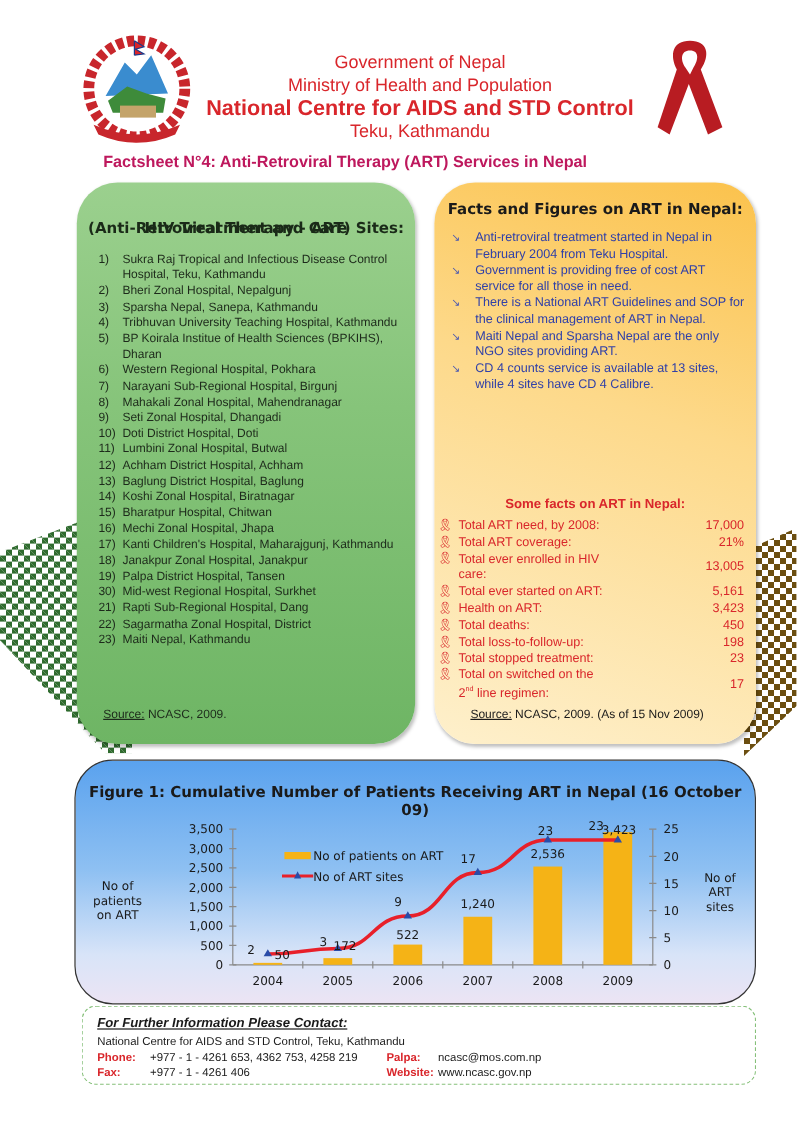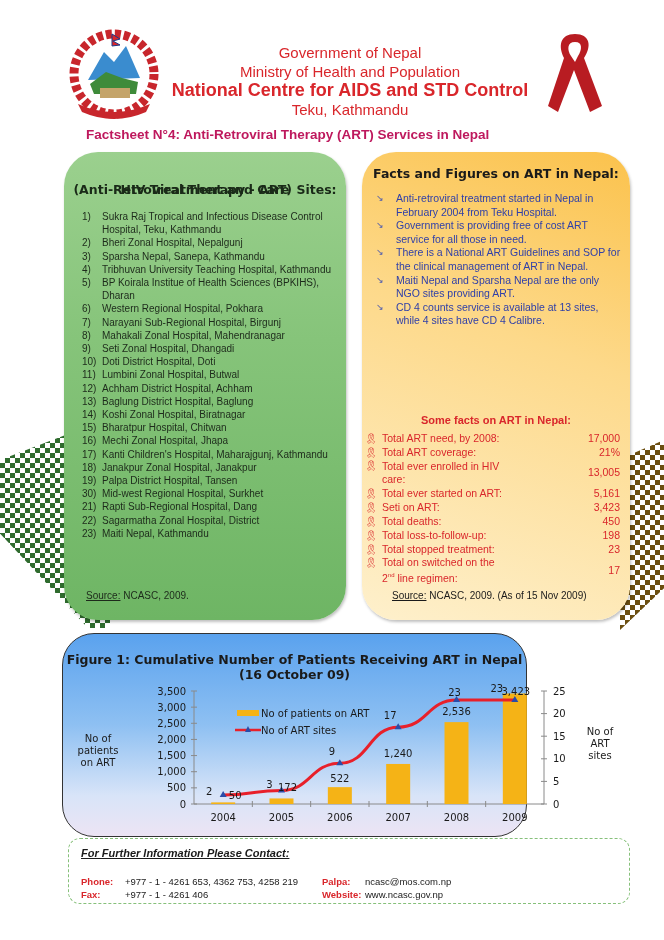--- a/index.html
+++ b/index.html
@@ -65,21 +65,21 @@
   .op-sub { position: absolute; left: 0; width: 100%; text-align: center; top: 262px; font-size: 11px; font-weight: bold; color: #d9262b; font-family: "Liberation Sans", sans-serif; }
   .stats { position: absolute; left: 0; top: 279px; width: 262px; font-size: 10.5px; color: #d9262b; font-family: "Liberation Sans", sans-serif; }
   .stat { display: flex; align-items: center; line-height: 13px; min-height: 14px; }
   .stat .rib { width: 18px; flex: none; text-align: center; font-size: 10px; color: #d9262b; }
   .stat .lbl { flex: 1; padding-left: 2px; }
   .stat .val { width: 70px; text-align: right; padding-right: 4px; }
   .stat sup { font-size: 6px; }
   .op-source { position: absolute; left: 30px; top: 438px; font-size: 10px; color: #1a1a1a; font-family: "Liberation Sans", sans-serif; }
 
   
-  .fig-panel { left: 62px; top: 633px; width: 465px; height: 204px;
+  .fig-panel { left: 62px; top: 633px; width: 568px; height: 204px;
     border-radius: 32px;
     border: 1.5px solid #333;
     background: linear-gradient(180deg, #5aa2ee 0%, #8ec0f2 45%, #d8e4f8 80%, #ece4f4 100%);
   }
   .fig-title { position: absolute; left: 0; width: 100%; text-align: center; top: 18px; font-size: 12.5px; font-weight: bold; color: #1a1a1a; }
   .chart-svg { position: absolute; left: 0; top: 0; }
 
   
   .contact { left: 68px; top: 838px; width: 562px; height: 66px;
     border: 1.2px dashed #86c07a; border-radius: 12px; }
@@ -255,21 +255,21 @@
         <span class="lbl" style="padding-right:30px;">Total ever enrolled in HIV care:</span>
         <span class="val">13,005</span>
       </div>
     <div class="stat">
         <span class="rib">🎗︎</span>
         <span class="lbl">Total ever started on ART:</span>
         <span class="val">5,161</span>
       </div>
     <div class="stat">
         <span class="rib">🎗︎</span>
-        <span class="lbl">Seti on ART:</span>
+        <span class="lbl">Health on ART:</span>
         <span class="val">3,423</span>
       </div>
     <div class="stat">
         <span class="rib">🎗︎</span>
         <span class="lbl">Total deaths:</span>
         <span class="val">450</span>
       </div>
     <div class="stat">
         <span class="rib">🎗︎</span>
         <span class="lbl">Total loss-to-follow-up:</span>
@@ -368,20 +368,21 @@
       <rect x="174" y="76" width="22" height="6" fill="#f5b316"></rect>
       <text x="198" y="83" font-size="10" font-family="&quot;DejaVu Sans&quot;, sans-serif" fill="#1a1a1a">No of patients on ART</text>
       <line x1="172" y1="96" x2="198" y2="96" stroke="#e8202a" stroke-width="2.5"></line>
       <path d="M185 92 L188 98 L182 98 Z" fill="#2a4ca8"></path>
       <text x="198" y="100" font-size="10" font-family="&quot;DejaVu Sans&quot;, sans-serif" fill="#1a1a1a">No of ART sites</text>
     </svg>
 </div>
 
 <div class="abs contact">
   <div class="contact-h">For Further Information Please Contact:</div>
+  <div class="c-line" style="left:12px; top:24px;">National Centre for AIDS and STD Control, Teku, Kathmandu</div>
   <div class="c-line c-red" style="left:12px; top:37px;">Phone:</div>
   <div class="c-line" style="left:56px; top:37px;">+977 - 1 - 4261 653, 4362 753, 4258 219</div>
   <div class="c-line c-red" style="left:12px; top:50px;">Fax:</div>
   <div class="c-line" style="left:56px; top:50px;">+977 - 1 - 4261 406</div>
   <div class="c-line c-red" style="left:253px; top:37px;">Palpa:</div>
   <div class="c-line" style="left:296px; top:37px;">ncasc@mos.com.np</div>
   <div class="c-line c-red" style="left:253px; top:50px;">Website:</div>
   <div class="c-line" style="left:296px; top:50px;">www.ncasc.gov.np</div>
 </div>
 

